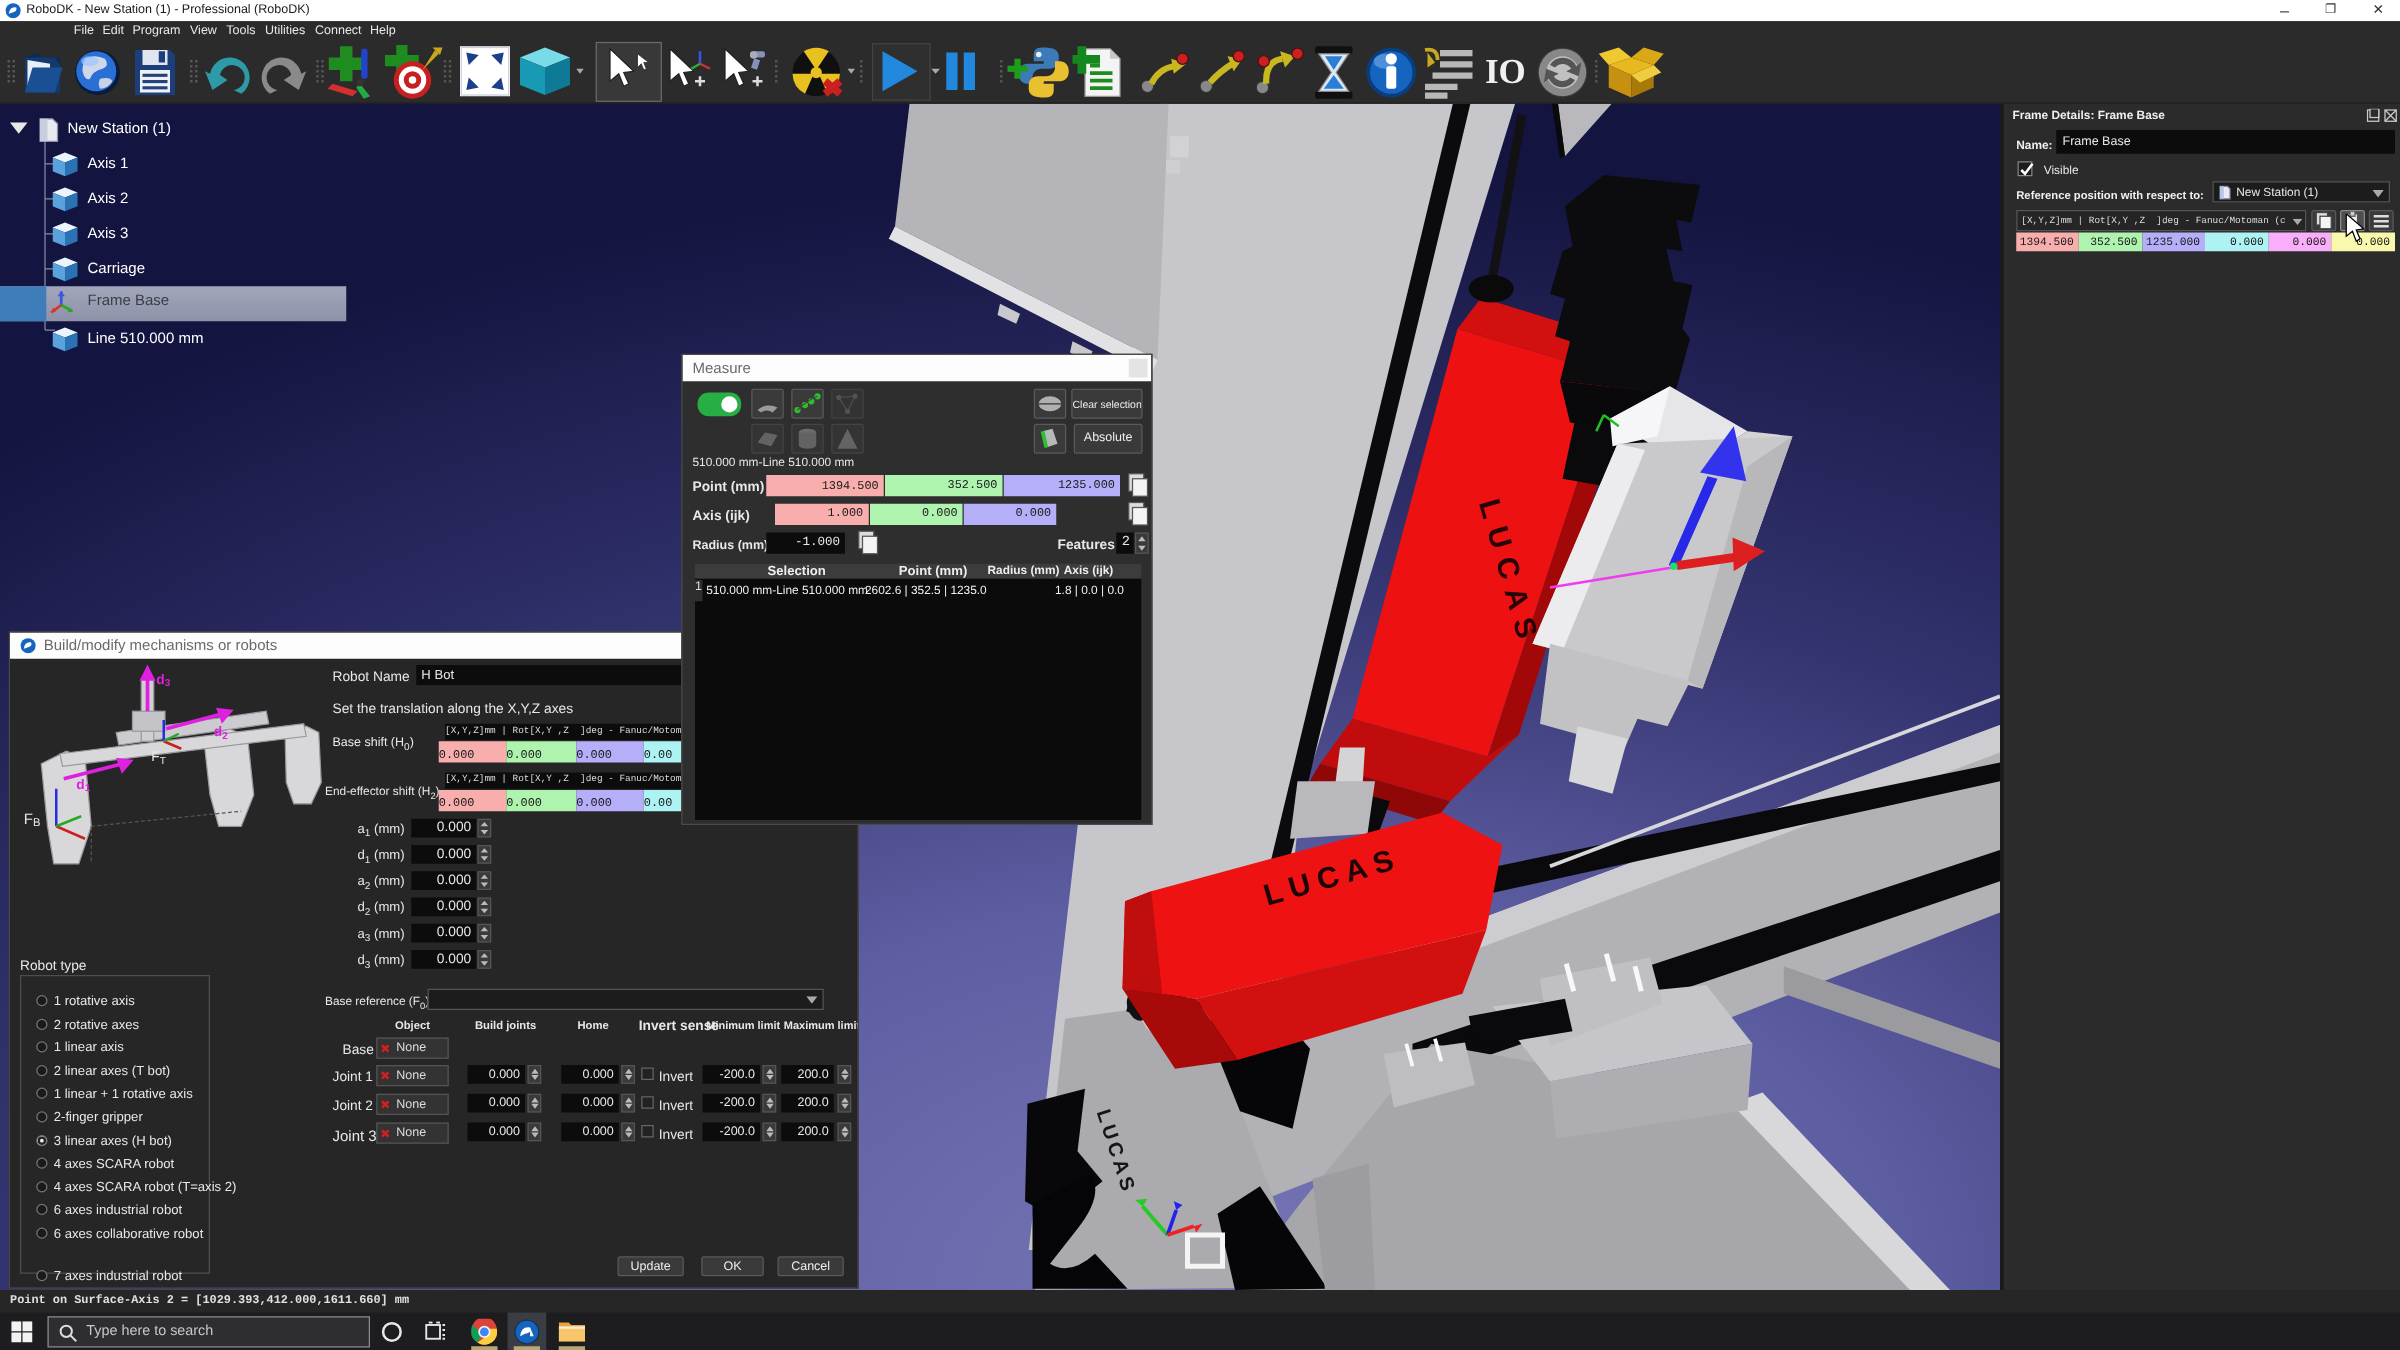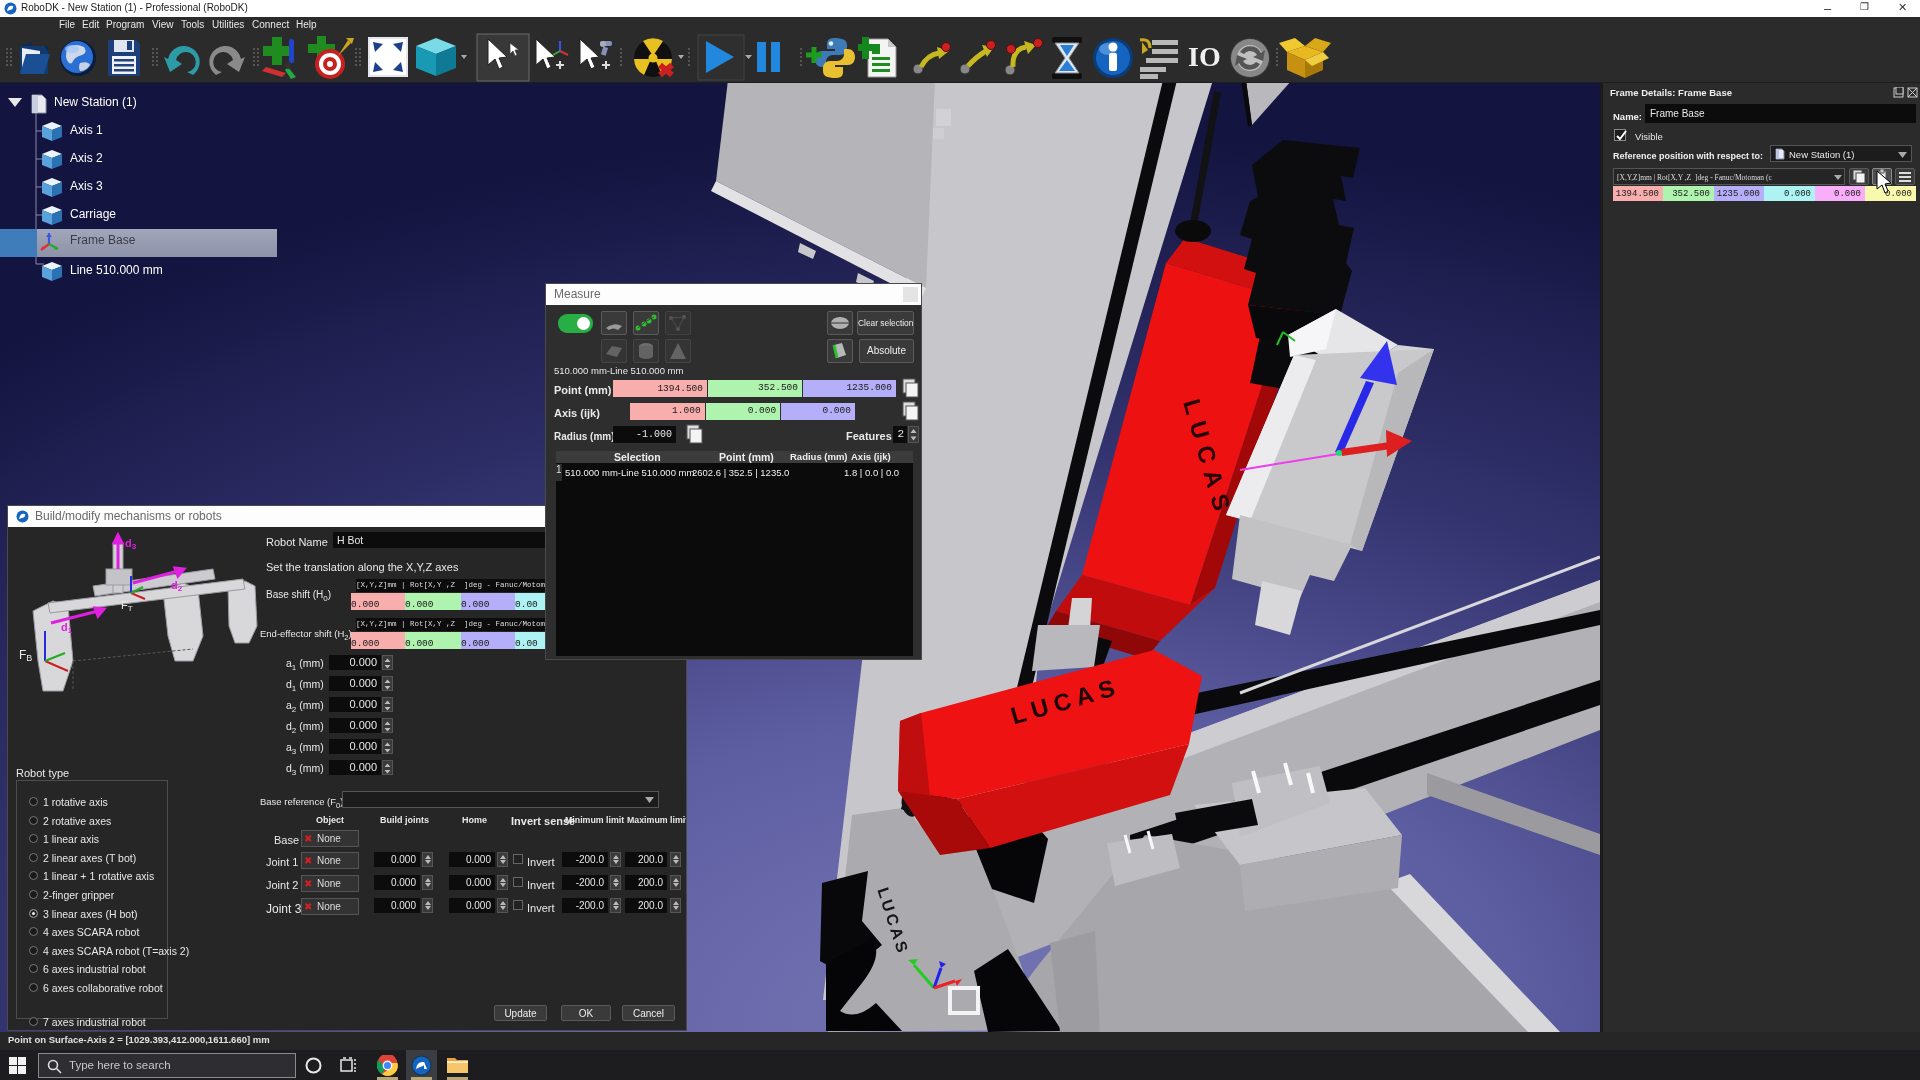--- a/index.html
+++ b/index.html
@@ -5,21 +5,21 @@
 *{margin:0;padding:0;box-sizing:border-box;}
 html,body{width:1920px;height:1080px;overflow:hidden;background:#2b2b2b;font-family:"Liberation Sans",sans-serif;}
 .abs{position:absolute;}
 #titlebar{position:absolute;left:0;top:0;width:1920px;height:17px;background:#ffffff;color:#1a1a1a;font-size:10px;}
 #menubar{position:absolute;left:0;top:17px;width:1920px;height:16px;background:#2b2b2b;color:#e8e8e8;font-size:10px;}
 .mitem{position:absolute;top:2px;padding-left:48px;}
 #toolbar{position:absolute;left:0;top:33px;width:1920px;height:50px;background:#2b2b2b;border-bottom:1px solid #1e1e1e;}
 #viewport{position:absolute;left:0;top:83px;width:1600px;height:949px;overflow:hidden;}
 #rightpanel{position:absolute;left:1603px;top:83px;width:317px;height:949px;background:#2b2b2b;color:#e8e8e8;}
 #vsplit{position:absolute;left:1600px;top:83px;width:3px;height:949px;background:#1a1a1a;}
-#statusbar{position:absolute;left:0;top:1032px;width:1920px;height:18px;background:#262626;color:#e0e0e0;font-size:9.5px;}
+#statusbar{position:absolute;left:0;top:1032px;width:1920px;height:18px;background:#262626;color:#e0e0e0;font-size:9.5px;font-family:Liberation Mono, monospace;}
 #taskbar{position:absolute;left:0;top:1050px;width:1920px;height:30px;background:#1d1d20;}
 .treerow{position:absolute;color:#fff;font-size:12px;white-space:nowrap;}
 .dlg{position:absolute;background:#2a2a2a;border:1px solid #4a4a4a;overflow:hidden;}
 .dlgtitle{position:absolute;left:0;top:0;width:100%;height:21px;background:#fdfdfd;color:#6a6a6a;font-size:12px;line-height:21px;}
 .fld{position:absolute;background:#0c0c0c;color:#e8e8e8;font-family:"Liberation Mono",monospace;font-size:11px;text-align:right;}
 .lbl{position:absolute;color:#e8e8e8;font-size:12px;white-space:nowrap;}
 #build .lbl{font-size:10.5px;}
 #build .fld{font-size:10px;}
 #build .btn{font-size:10px;}
 .btn{position:absolute;background:#3a3a3a;border:1px solid #5a5a5a;border-radius:2px;color:#eee;font-size:11px;text-align:center;white-space:nowrap;overflow:hidden;}
@@ -749,21 +749,21 @@
         </div>
         <div style="width:93px;background:#b5aef9;margin-left:1px">
           <span class="cc" style="position:static;display:block;padding:2px 4px 0 0">1235.000</span>
         </div>
  </div>
  <svg class="abs" style="left:354px;top:94px" width="20" height="20" viewBox="0 0 20 20">
         <rect x="3" y="1" width="12" height="14" fill="#ddd" stroke="#555"></rect>
         <rect x="6" y="5" width="12" height="14" fill="#f4f4f4" stroke="#555"></rect>
       </svg>
  <span class="lbl" style="left:8px;top:123px;font-weight:bold;font-size:11px">Axis (ijk)</span>
- <div class="abs" style="left:84px;top:119px;width:225px;height:17px;display:flex">
+ <div class="abs" style="left:74px;top:119px;width:225px;height:17px;display:flex">
   <div style="width:94px;background:#f9aeae">
           <span class="cc" style="position:static;display:block;padding:2px 4px 0 0">1.000</span>
         </div>
         <div style="width:94px;background:#aef3ae;margin-left:1px">
           <span class="cc" style="position:static;display:block;padding:2px 4px 0 0">0.000</span>
         </div>
         <div style="width:93px;background:#b5aef9;margin-left:1px">
           <span class="cc" style="position:static;display:block;padding:2px 4px 0 0">0.000</span>
         </div>
  </div>
@@ -818,21 +818,21 @@
   <svg style="position:absolute;left:3px;top:2px" width="12" height="12" viewBox="0 0 12 12">
         <path d="M2 1 L8 1 L10 3 L10 11 L2 11 Z" fill="#e8eaf0" stroke="#7a84a8"></path>
         <path d="M2 1 L5 1 L5 11 L2 11 Z" fill="#b8c4e0"></path>
       </svg>
   <span style="position:absolute;left:18px;top:3px;font-size:9.5px;color:#e8e8e8">New Station (1)</span>
   <svg style="position:absolute;right:4px;top:6px" width="9" height="6" viewBox="0 0 9 6">
         <path d="M0 0 L9 0 L4.5 6 Z" fill="#aaa"></path>
       </svg>
  </div>
  <div class="abs" style="left:10px;top:85px;width:232px;height:17px;background:#252525;border:1px solid #555">
-  <span style="position:absolute;left:3px;top:4px;font-family:Liberation Serif, serif;font-size:7.5px;color:#ddd;white-space:pre;overflow:hidden;width:218px;display:inline-block">[X,Y,Z]mm | Rot[X,Y ,Z  ]deg - Fanuc/Motoman (c</span>
+  <span style="position:absolute;left:3px;top:4px;font-family:Liberation Mono, monospace;font-size:7.5px;color:#ddd;white-space:pre;overflow:hidden;width:218px;display:inline-block">[X,Y,Z]mm | Rot[X,Y ,Z  ]deg - Fanuc/Motoman (c</span>
   <svg style="position:absolute;right:2px;top:6px" width="8" height="5" viewBox="0 0 8 5">
         <path d="M0 0 L8 0 L4 5 Z" fill="#aaa"></path>
       </svg>
  </div>
  <div class="btn" style="left:246px;top:85px;width:20px;height:17px"><svg width="16" height="15" viewBox="0 0 16 15">
         <rect x="2" y="1" width="9" height="10" fill="#ddd" stroke="#444"></rect>
         <rect x="5" y="4" width="9" height="10" fill="#f4f4f4" stroke="#444"></rect>
       </svg></div>
  <div class="btn" style="left:269px;top:85px;width:20px;height:17px;background:#4e4e4e;border-color:#8a8a8a"><svg width="16" height="15" viewBox="0 0 16 15">
         <rect x="4" y="2" width="8" height="11" fill="#f0f0f0" stroke="#555"></rect>

